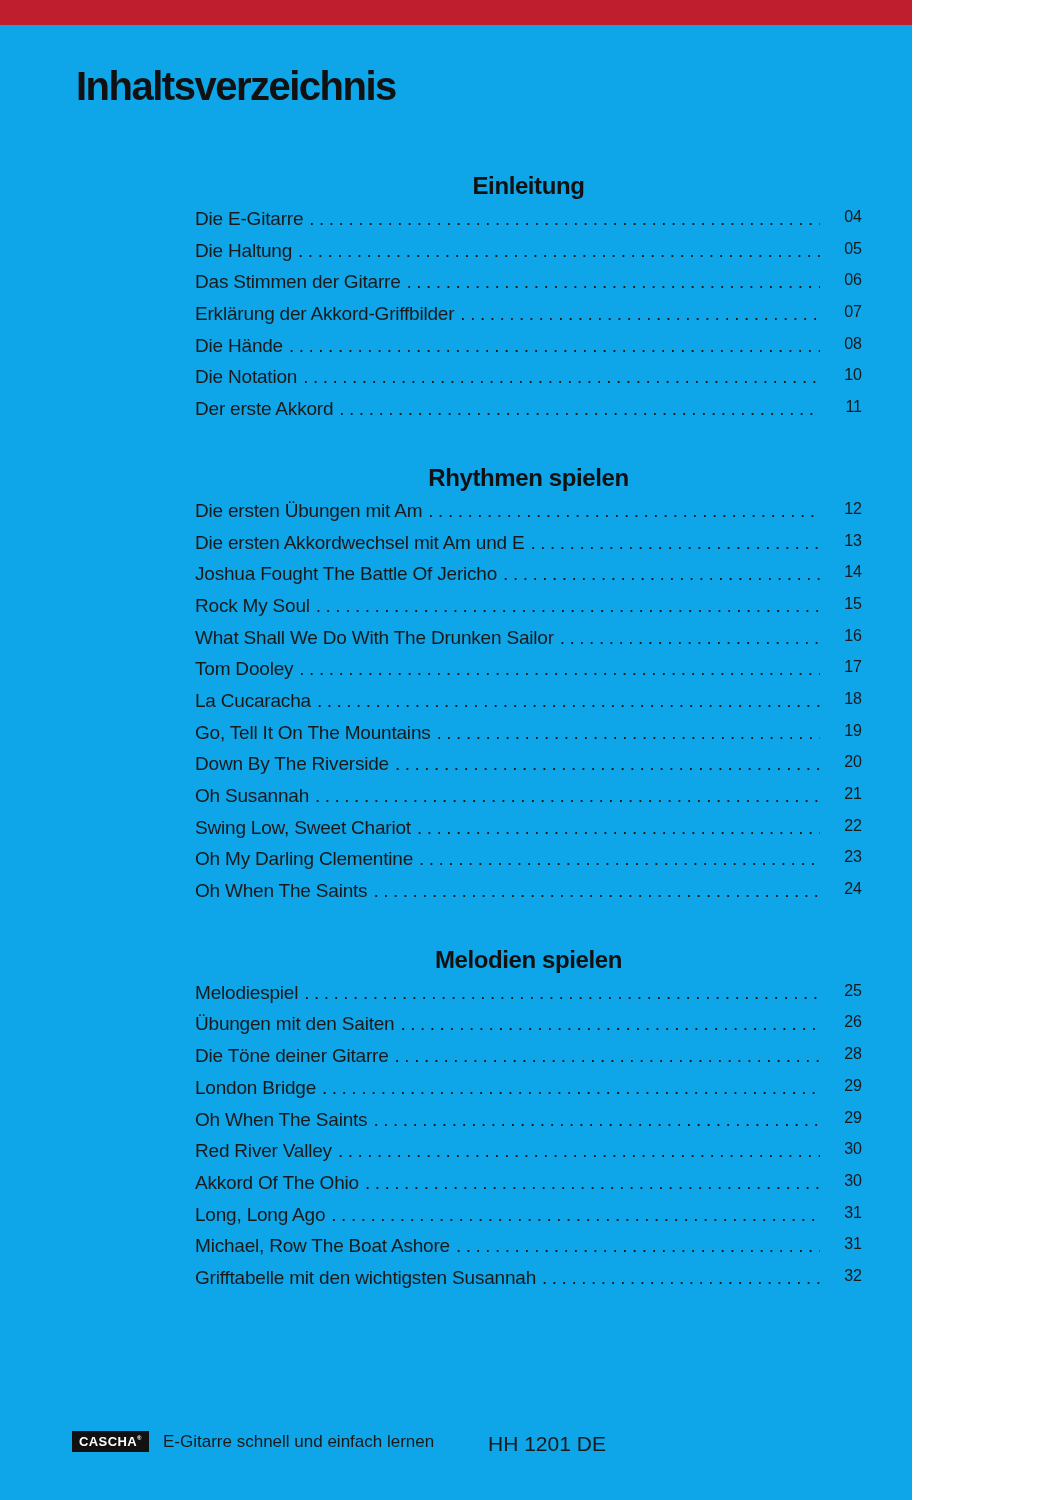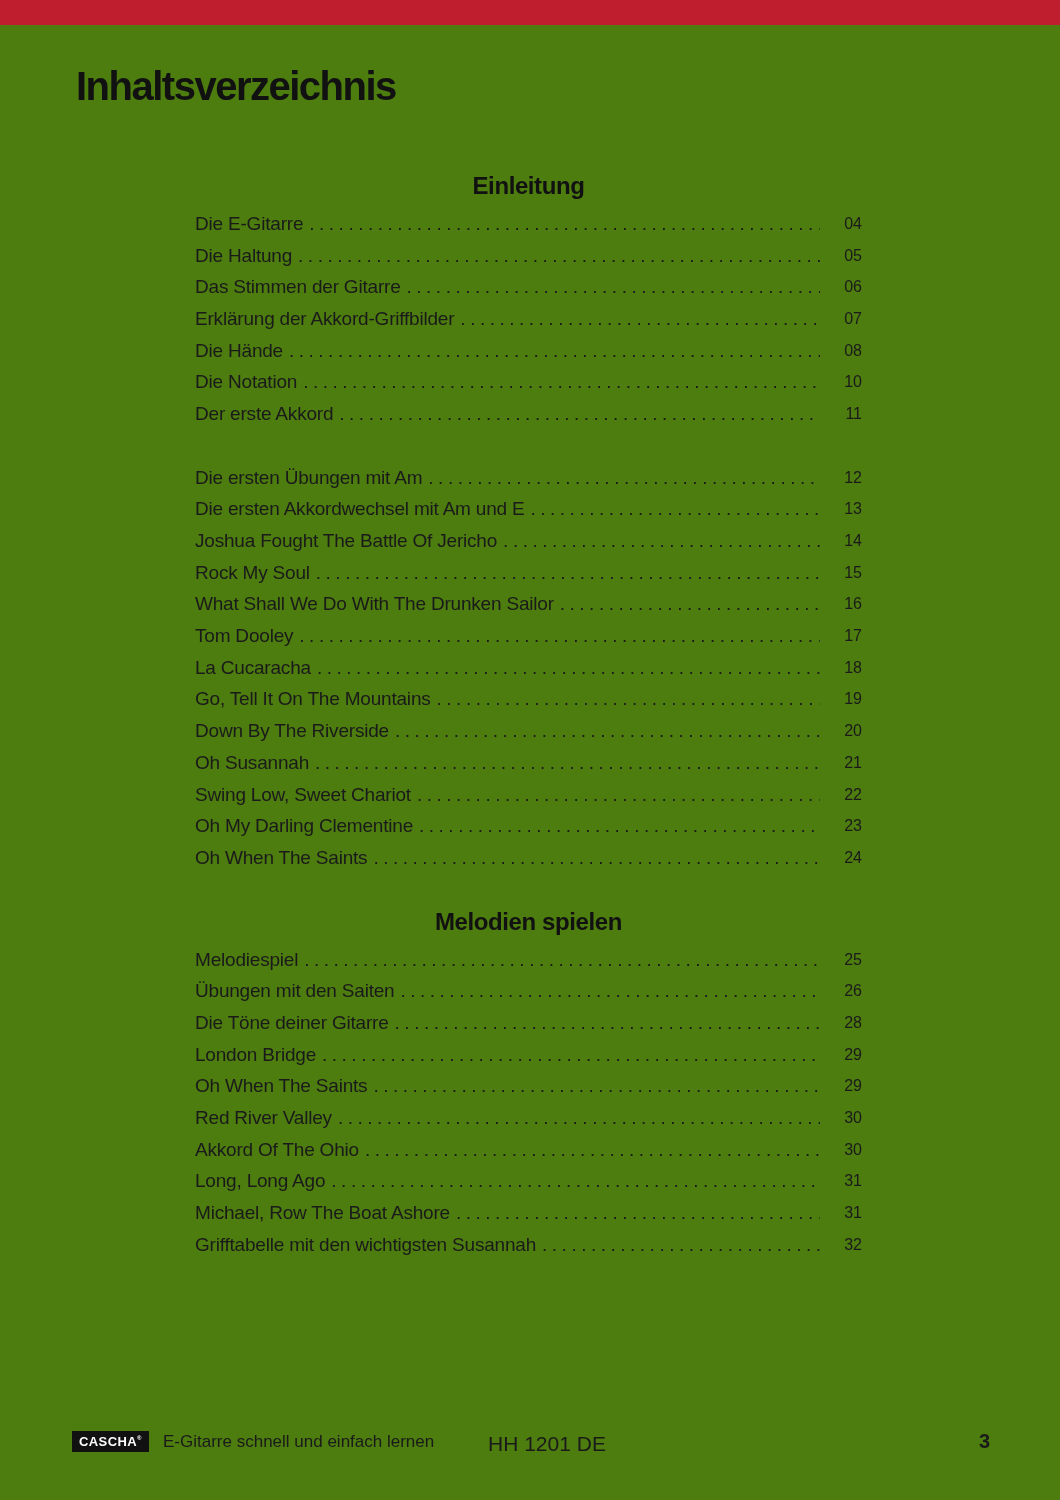--- a/index.html
+++ b/index.html
@@ -3,23 +3,23 @@
 <meta charset="utf-8">
 <style>
   html, body { margin: 0; padding: 0; }
   body {
     font-family: "Liberation Sans", sans-serif;
     color: #1a1a1a;
     background: #ffffff;
   }
   .page {
     position: relative;
-    width: 1060px;
+    width: 912px;
     height: 1500px;
-    background: #4d7c0f;
+    background: #0ea5e9;
     overflow: hidden;
   }
   .topbar {
     position: absolute;
     top: 0; left: 0;
     width: 100%;
     height: 25px;
     background: #be1e2d;
   }
   .doc-title {
@@ -45,21 +45,21 @@
     font-weight: 700;
     line-height: 32px;
     height: 38px;
     letter-spacing: -0.4px;
     color: #111111;
     text-align: center;
   }
   .toc-section + .toc-section { margin-top: 32px; }
   .toc-row {
     display: flex;
-    align-items: center;
+    align-items: flex-start;
     height: 31.7px;
     font-size: 19px;
   }
   .toc-label {
     white-space: nowrap;
     letter-spacing: -0.2px;
   }
   .toc-dots {
     flex: 1;
     overflow: hidden;
@@ -174,20 +174,21 @@
 
   <div class="toc-row">
     <span class="toc-label">Der erste Akkord</span>
     <span class="toc-dots">................................................................................</span>
     <span class="toc-page">11</span>
   </div>
 </div>
   </section>
 
   <section class="toc-section">
+    <h2>Rhythmen spielen</h2>
     <div class="toc-rows">
   <div class="toc-row">
     <span class="toc-label">Die ersten Übungen mit Am</span>
     <span class="toc-dots">................................................................................</span>
     <span class="toc-page">12</span>
   </div>
 
   <div class="toc-row">
     <span class="toc-label">Die ersten Akkordwechsel mit Am und E</span>
     <span class="toc-dots">................................................................................</span>

